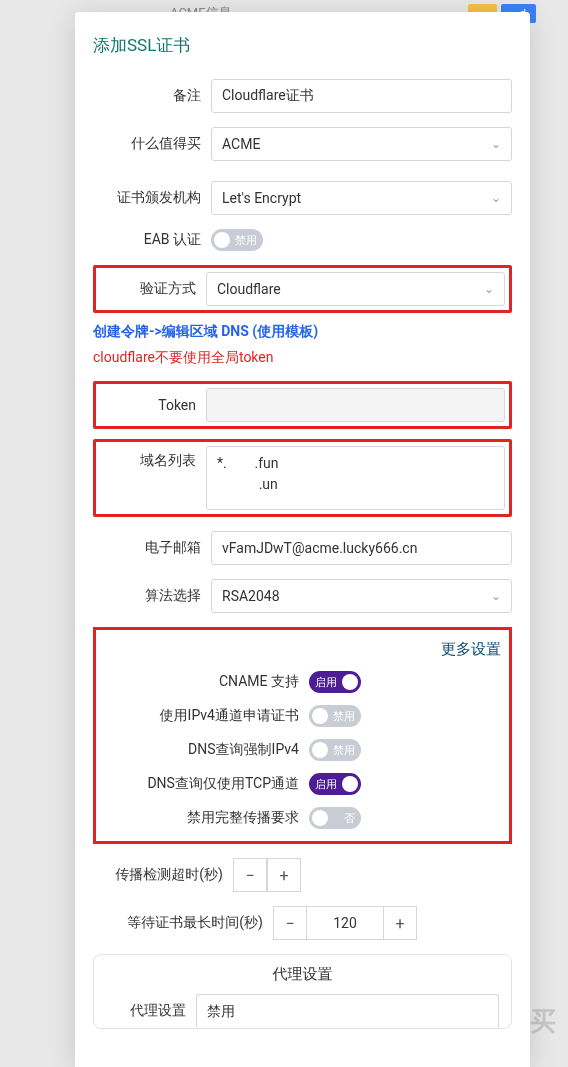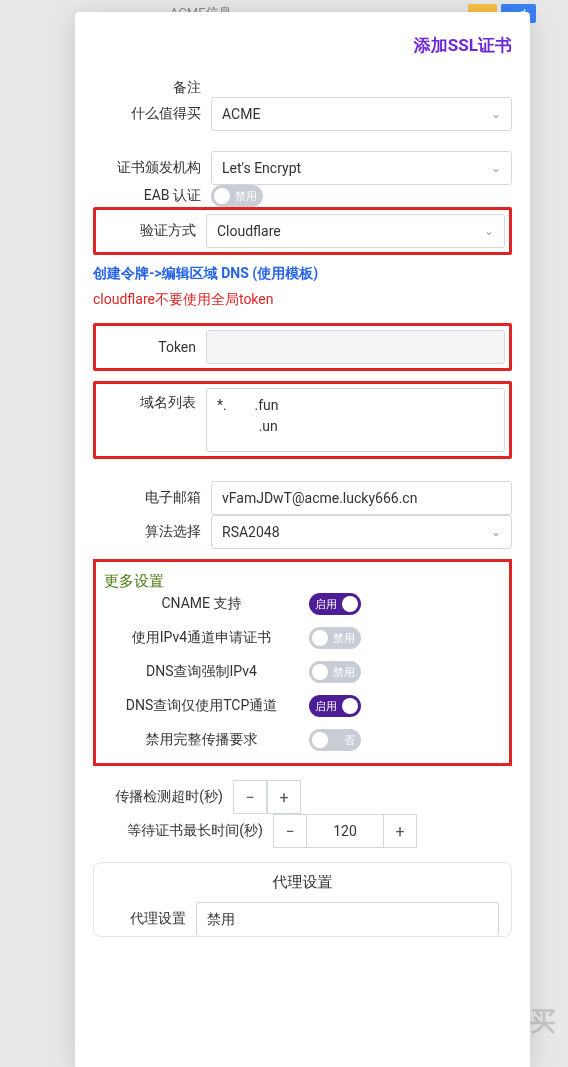--- a/index.html
+++ b/index.html
@@ -76,29 +76,30 @@
       right: 38px;
       top: 12px;
       bottom: 0;
       background: #fff;
       border-radius: 4px 4px 0 0;
       box-shadow: 0 4px 28px rgba(0,0,0,0.15);
       padding: 22px 18px 0 18px;
       overflow: hidden;
     }
     .modal-title {
-      text-align: right;
+      text-align: left;
       font-size: 17px;
-      color: #6d28d9;
+      color: #0f766e;
       margin-bottom: 22px;
-      font-weight: 700;
+      font-weight: 400;
     }
     .row {
       display: flex;
       align-items: center;
+      margin-bottom: 14px;
       gap: 10px;
     }
     .lbl {
       width: 108px;
       text-align: right;
       font-size: 14px;
       color: #333;
       flex-shrink: 0;
     }
     .input, .select {
@@ -165,34 +166,34 @@
       background: #fff;
       line-height: 1.5;
       word-break: break-all;
     }
     .more-box {
       border: 3px solid #e02424;
       padding: 10px 8px 12px 8px;
       margin: 10px 0 14px 0;
     }
     .more-title {
-      text-align: left;
+      text-align: right;
       font-size: 15px;
-      color: #4d7c0f;
-      margin-bottom: 2px;
+      color: #0c4a6e;
+      margin-bottom: 12px;
     }
     .more-row {
       display: flex;
       align-items: center;
       justify-content: flex-start;
       margin-bottom: 12px;
     }
     .more-row .mlbl {
       width: 205px;
-      text-align: center;
+      text-align: right;
       padding-right: 10px;
       font-size: 14px;
       color: #333;
     }
     .stepper {
       display: flex;
       align-items: center;
     }
     .step-btn {
       width: 34px; height: 34px;
@@ -238,20 +239,23 @@
 <div class="watermark">
   <div class="wm-icon">值</div>
   <span>什么值得买</span>
 </div>
 
 <div class="modal">
   <div class="modal-title">添加SSL证书</div>
 
   <div class="row">
     <div class="lbl">备注</div>
+    <div class="input">
+      <span>Cloudflare证书</span>
+    </div>
   </div>
 
   <div class="row">
     <div class="lbl">什么值得买</div>
     <div class="select">
       <span>ACME</span>
       <span class="chev">⌄</span>
     </div>
   </div>
 
@@ -287,21 +291,21 @@
 
   <div class="hl-red" style="margin-bottom:10px">
     <div class="row" style="margin-bottom:0">
       <div class="lbl" style="width:96px">Token</div>
       <div class="input" style="background:#f4f4f4">
         <span></span>
       </div>
     </div>
   </div>
 
-  <div class="hl-red" style="margin-bottom:22px">
+  <div class="hl-red" style="margin-bottom:14px">
     <div style="display:flex;align-items:flex-start;gap:10px">
       <div class="lbl" style="width:96px;padding-top:6px">域名列表</div>
       <div class="ta">
         <span style="white-space:pre">*.        .fun
             .un</span>
       </div>
     </div>
   </div>
 
   <div class="row">

